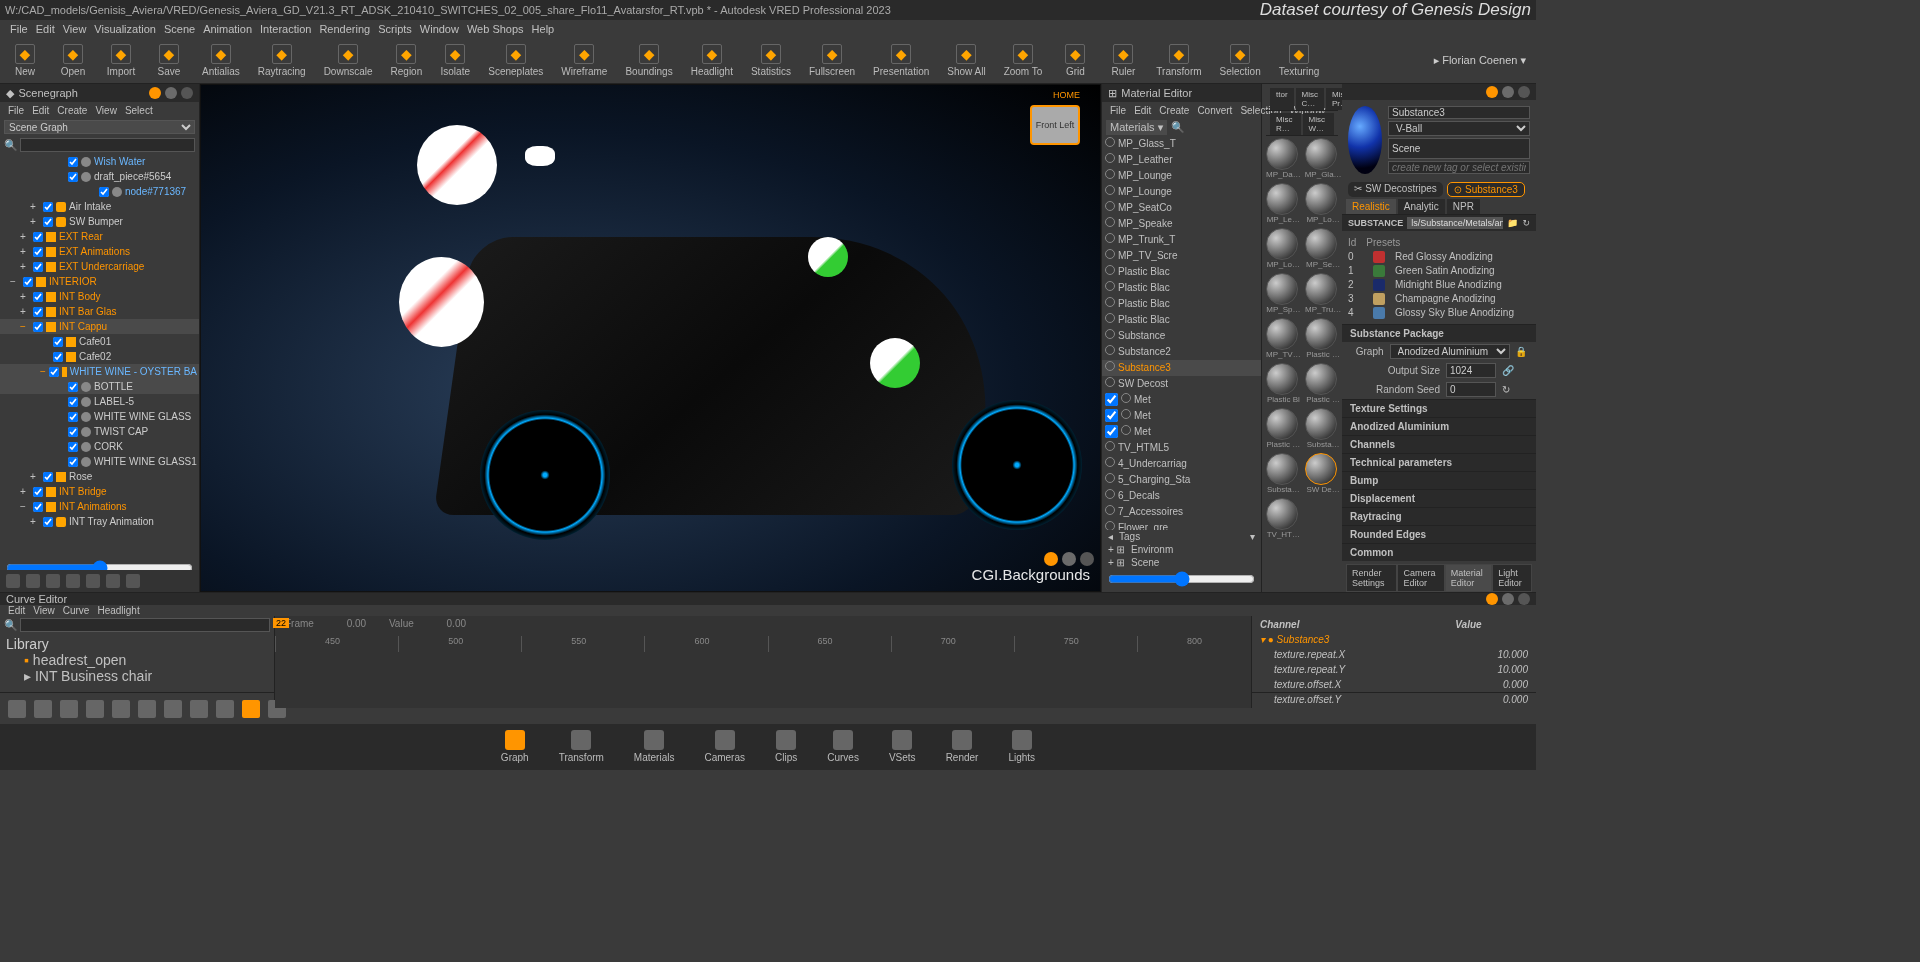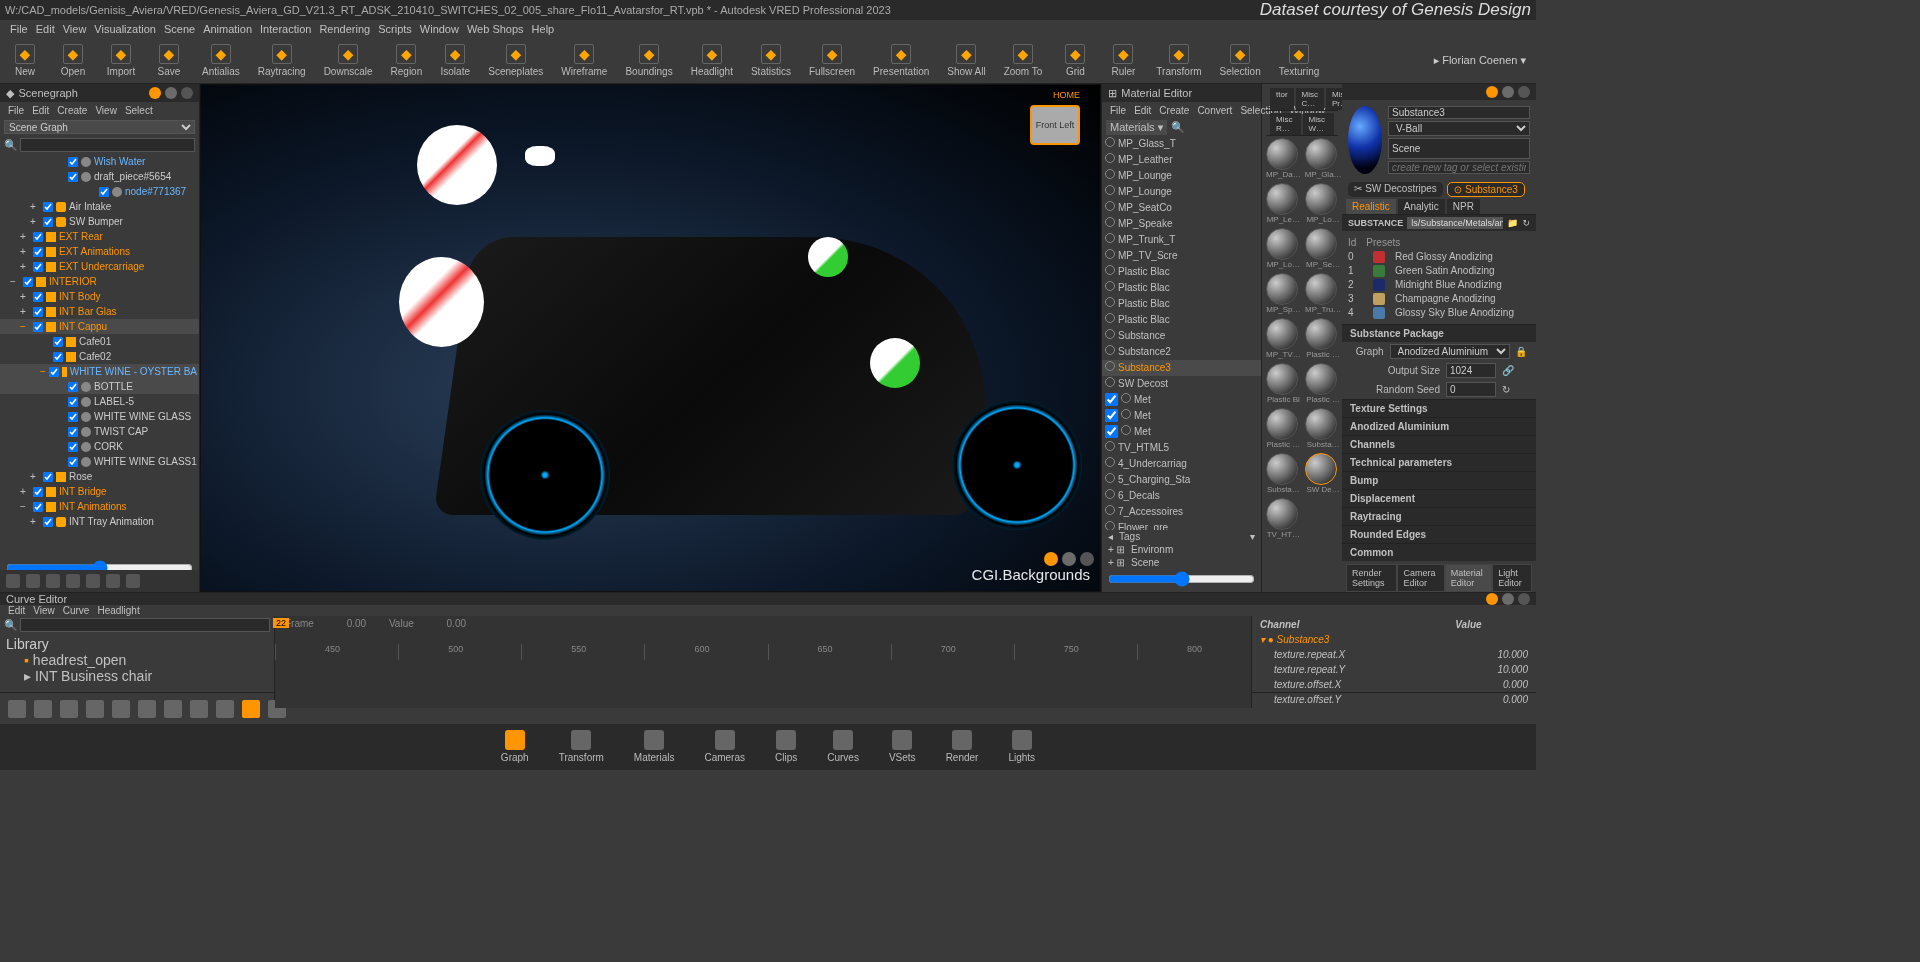--- a/index.html
+++ b/index.html
@@ -89,21 +89,21 @@
 .section.hdr { background:#2a2a2a; font-weight:bold; }
 .form-row { display:flex; align-items:center; padding:2px 8px; gap:6px; font-size:10px; }
 .form-row label { width:90px; text-align:right; color:#bbb; }
 .form-row input,.form-row select { background:#2a2a2a; color:#ccc; border:1px solid #555; font-size:10px; height:15px; padding:0 3px; }
 
 .curve-row { height:100px; background:#3a3a3a; border-top:1px solid #222; display:flex; flex-direction:column; }
 .curve-body { flex:1; display:flex; }
 .curve-left { width:275px; border-right:1px solid #222; display:flex; flex-direction:column; }
 .lib { flex:1; font-size:14px; padding:2px 6px; overflow:auto; }
 .timeline { flex:1; position:relative; background:#333; }
-.ruler { position:absolute; top:28px; left:0; right:0; height:16px; display:flex;gap:9px; }
+.ruler { position:absolute; top:20px; left:0; right:0; height:16px; display:flex;gap:9px; }
 .ruler .tick { flex:1; text-align:center; font-size:9px; color:#888; border-left:1px solid #555; }
 .channel-panel { width:285px; border-left:1px solid #222; font-size:10px; }
 .channel-panel table { width:100%; font-size:10px; }
 .channel-panel th,.channel-panel td { text-align:left; padding:1px 6px;font-style:italic; }
 
 .tool-row { height:32px; background:#3a3a3a; border-top:1px solid #222; display:flex; align-items:center; padding:0 8px; gap:8px; }
 .tool-row .ticon { width:18px; height:18px; display:inline-block; background:#666; border-radius:2px; }
 .tool-row .ticon.o { background:#ff9500; }
 .module-row { height:44px; background:#2a2a2a; display:flex; align-items:center; justify-content:center; gap:30px; }
 .module-row .mod { display:flex; flex-direction:column; align-items:center; gap:2px; font-size:10px; color:#bbb; }

